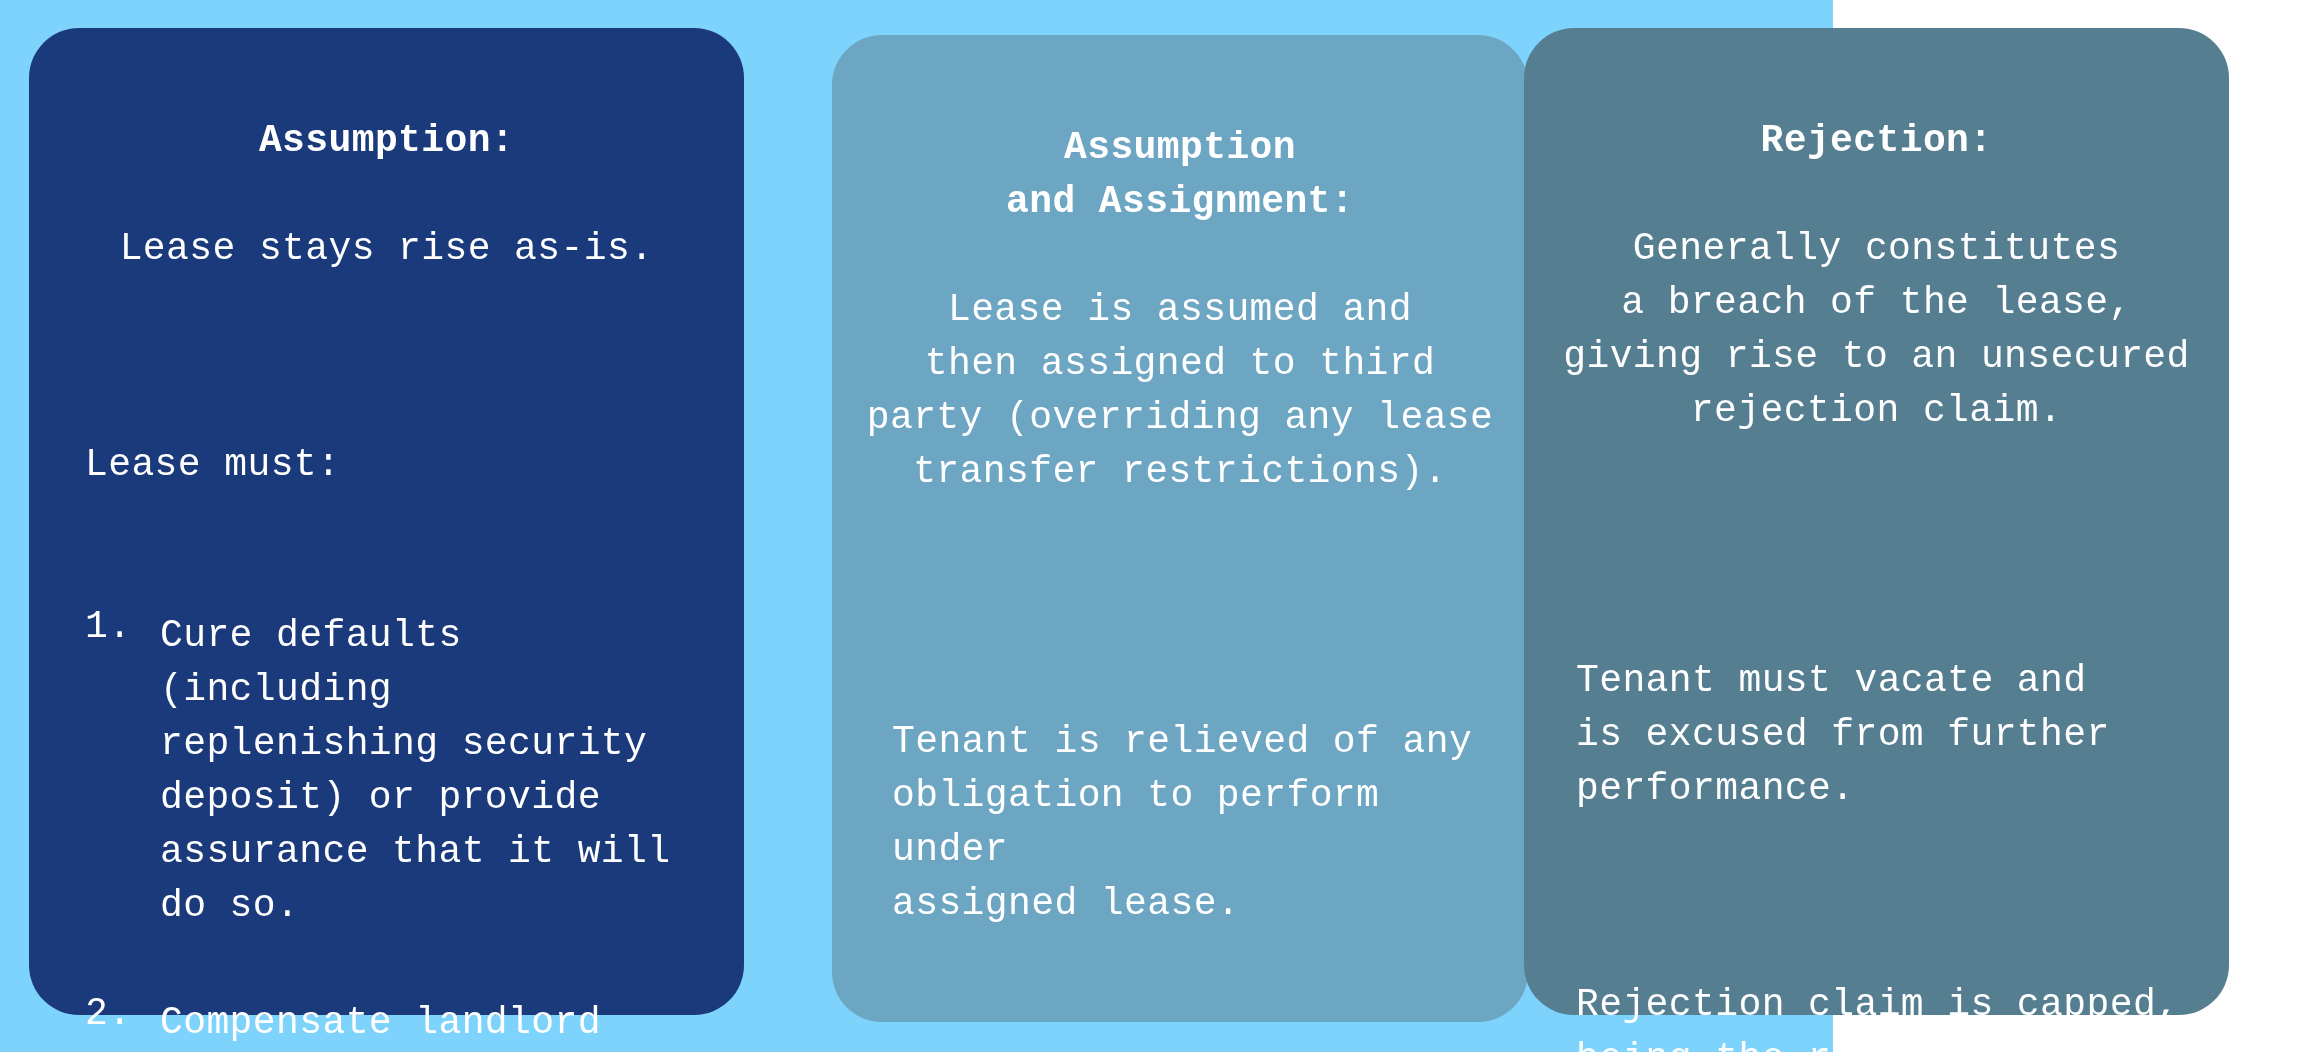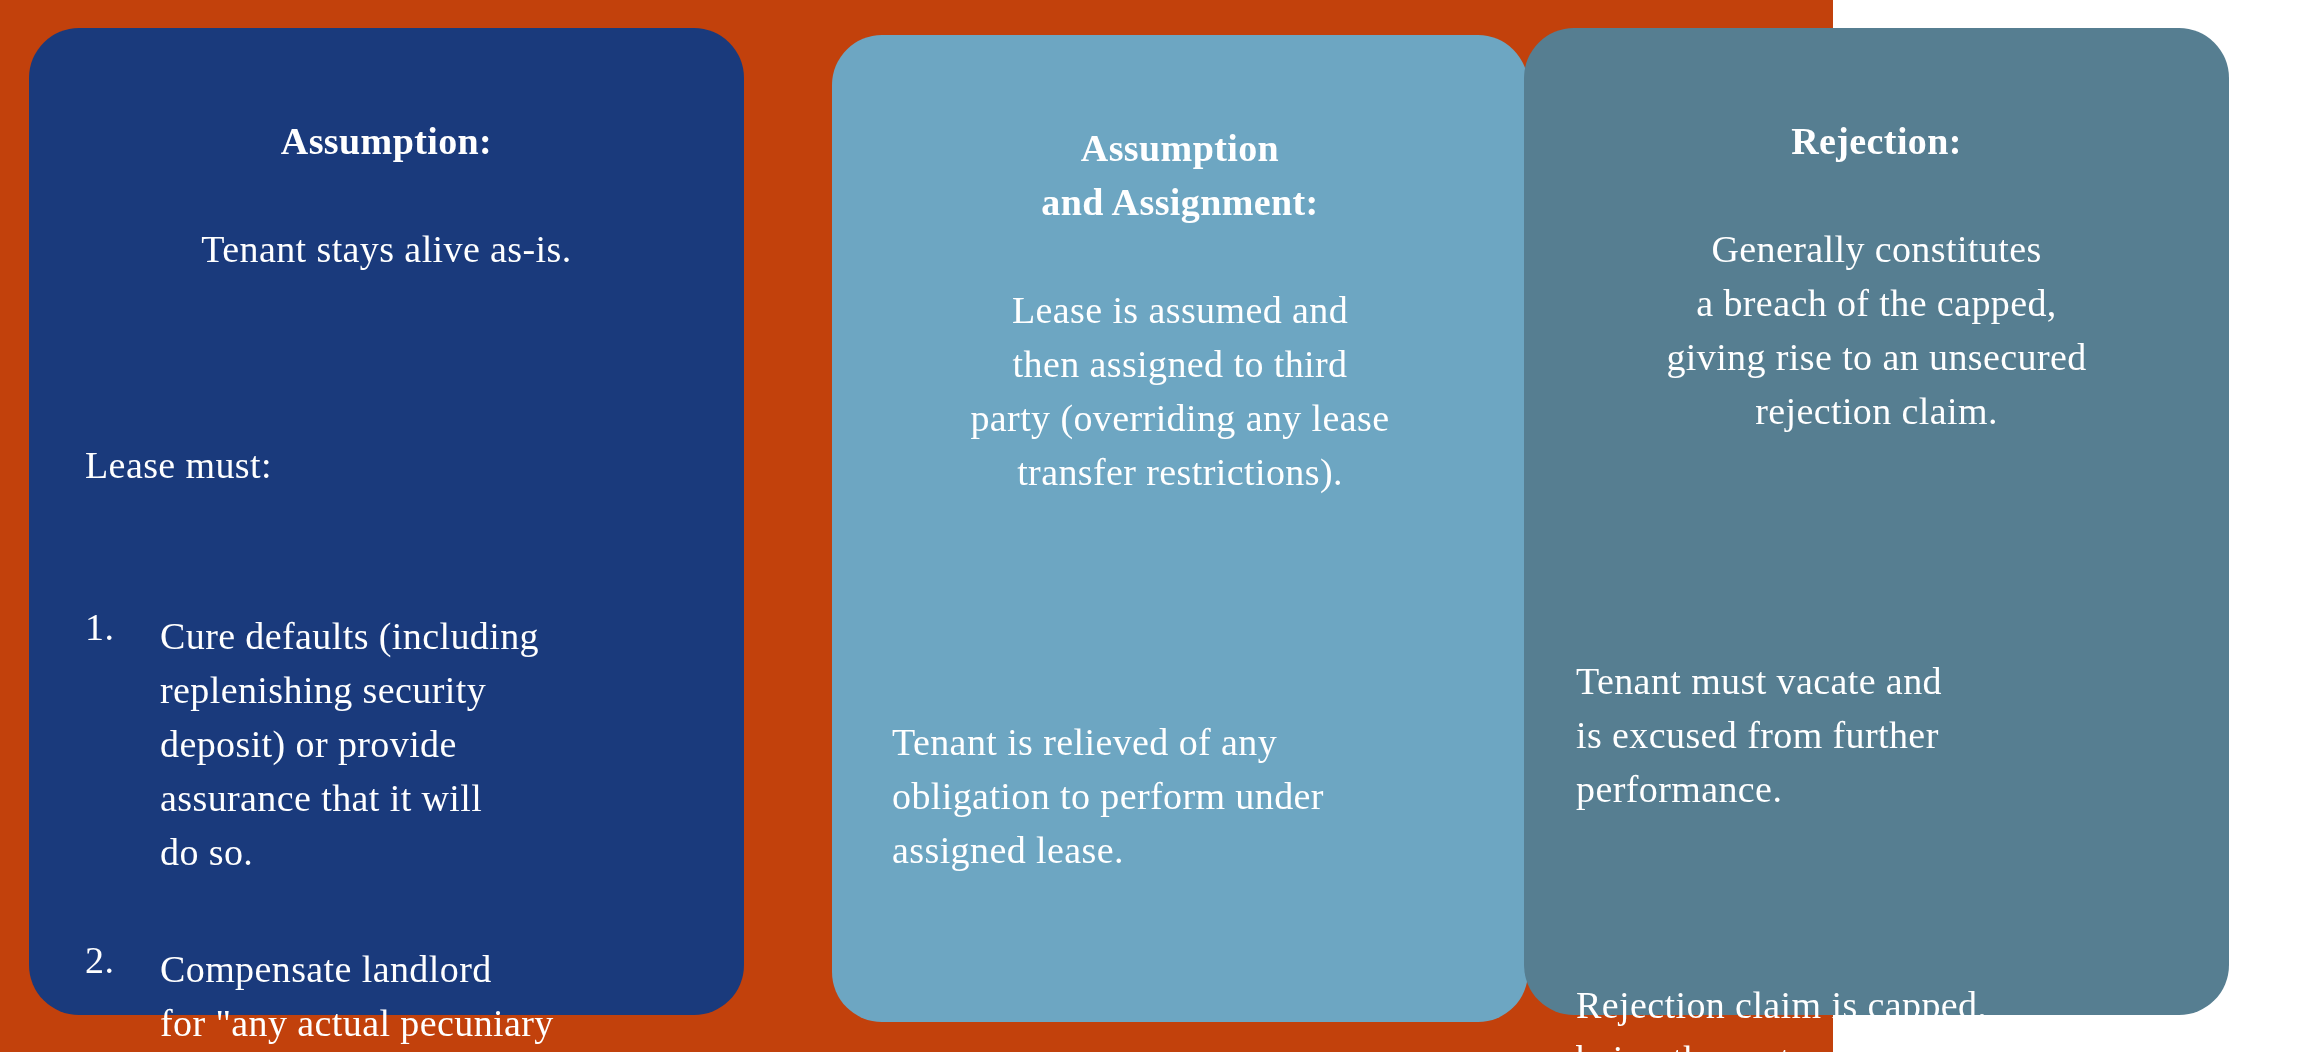--- a/index.html
+++ b/index.html
@@ -4,22 +4,22 @@
 <style>
   html, body {
     margin: 0;
     padding: 0;
     background: #ffffff;
   }
   .canvas {
     position: relative;
     width: 1833px;
     height: 1052px;
-    background: #c2410c;
-    font-family: Liberation Serif, serif;
+    background: #7dd3fc;
+    font-family: Liberation Mono, monospace;
     color: #ffffff;
     letter-spacing: 0.4px;
   }
   .card {
     position: absolute;
     top: 28px;
     height: 987px;
     border-radius: 50px;
     box-sizing: border-box;
     padding-top: 32px;
@@ -65,21 +65,21 @@
   .para + .para { margin-top: 54px; }
 </style>
 </head>
 <body>
 
 <div class="canvas">
 
   <div class="card card-1" style="background-color: rgb(26, 58, 124);">
     <div class="center-block">
       <div class="card-title">Assumption:</div>
-      <div>Tenant stays alive as-is.</div>
+      <div>Lease stays rise as-is.</div>
     </div>
     <div class="left-block">
       <div>Lease must:</div>
       <div class="num-list">
         <div class="num-item">
           <span class="num-marker">1.</span>
           <span class="num-text">Cure defaults (including
 replenishing security
 deposit) or provide
 assurance that it will
@@ -117,21 +117,21 @@
 take steps 1 and 2 from
 assumption. </span>
       </p>
     </div>
   </div>
 
   <div class="card card-3" style="background-color: rgb(86, 126, 145);">
     <div class="center-block">
       <div class="card-title">Rejection:</div>
       <div>Generally constitutes
-a breach of the capped,
+a breach of the lease,
 giving rise to an unsecured
 rejection claim.</div>
     </div>
     <div class="left-block">
       <p class="para">
         <span>Tenant must vacate and
 is excused from further
 performance.</span>
       </p>
       <p class="para">

